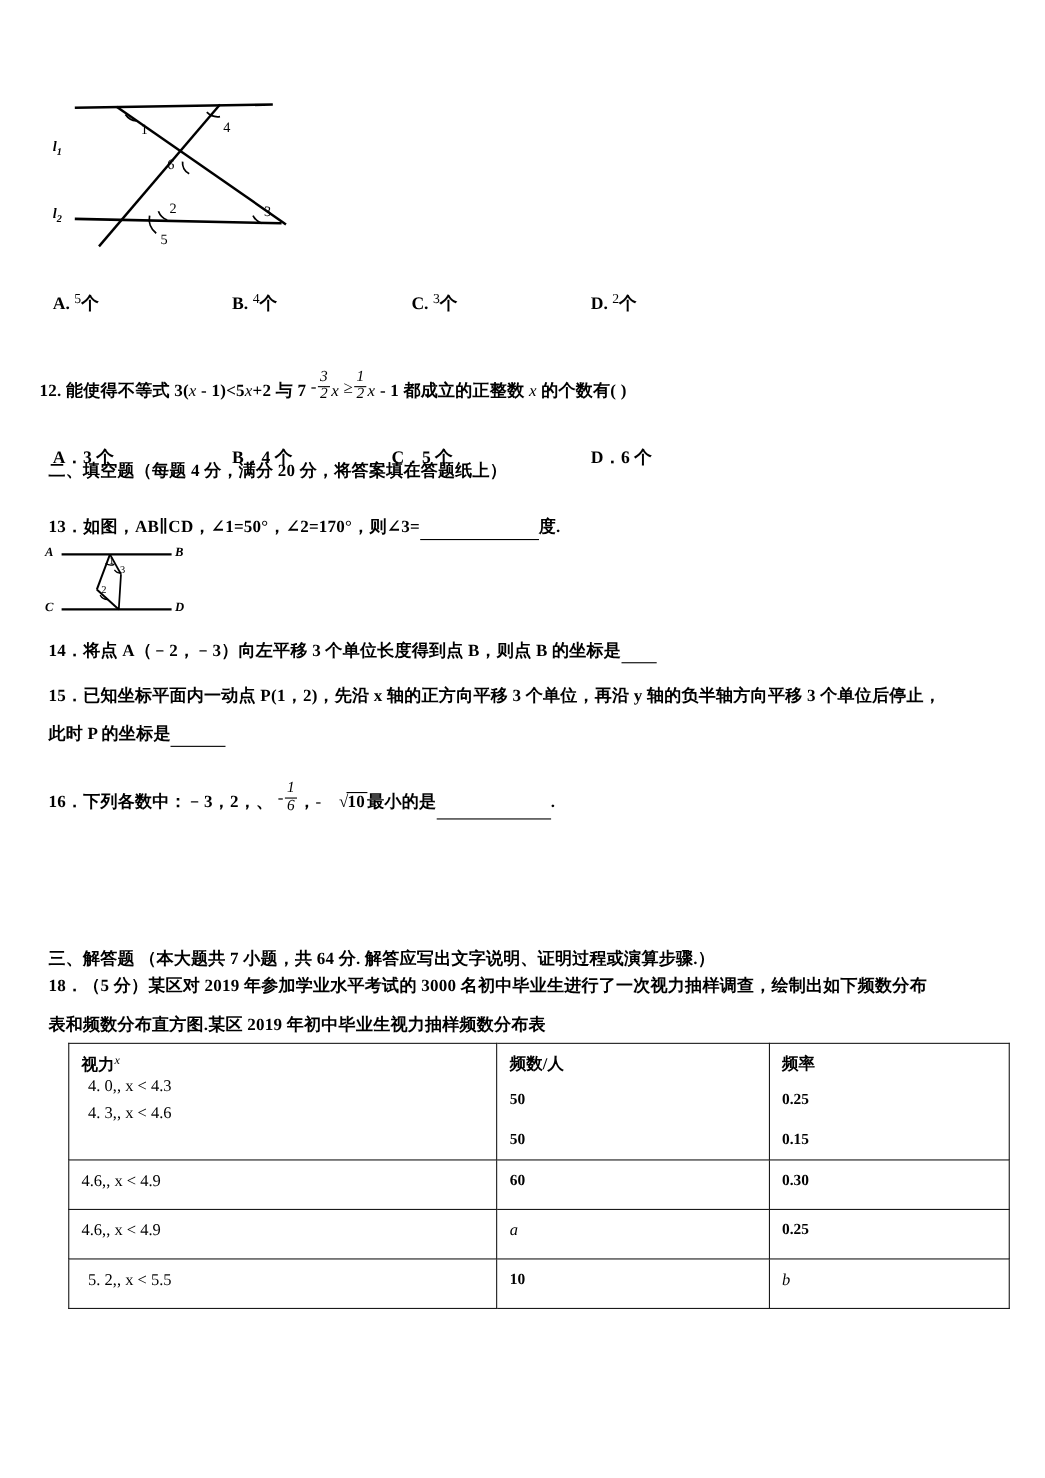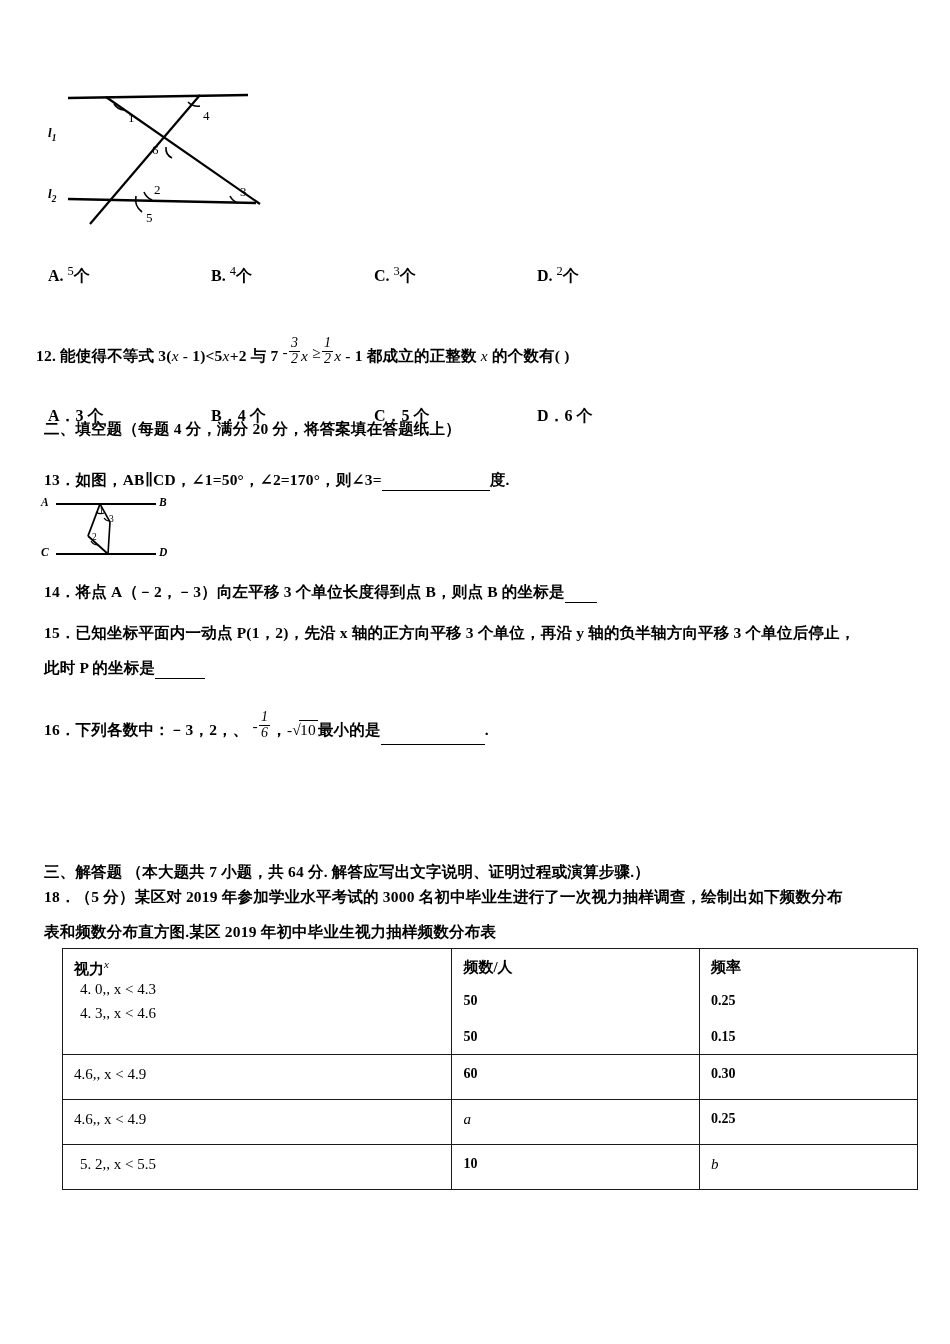--- a/index.html
+++ b/index.html
@@ -51,21 +51,22 @@
     top: -0.28em;
   }
   .frac .num { display: block; padding: 0 2px; }
   .frac .den { display: block; border-top: 1.3px solid #000; padding: 0 2px; }
 
   
   .rad {
     display: inline-block;
     position: relative;
     font-style: italic;
-    font-weight: normal;
+    font-weight: bold;
+    margin-left: 16px;
   }
   .rad .rsym { font-style: normal; }
   .rad .rbody {
     border-top: 1.2px solid #000;
     padding: 0 2px 0 1px;
     margin-left: -2px;
     font-style: normal;
   }
 
   
@@ -221,21 +222,21 @@
     <span class="nml" style="position:relative; top:-0.20em;">≥</span><span class="frac"><span class="num">1</span><span class="den">2</span></span><span class="serif-it">x</span><span> - 1 都成立的正整数 </span><span class="serif-it">x</span><span> 的个数有(      )</span>
   </div>
 
   <div class="choices" style="left:48px; top:406px;">
     <span class="choice" style="left:0px;">
       <span>A．</span><span>3 个</span>
     </span>
     <span class="choice" style="left:163px;">
       <span>B．</span><span>4 个</span>
     </span>
-    <span class="choice" style="left:326px;">
+    <span class="choice" style="left:308px;">
       <span>C．</span><span>5 个</span>
     </span>
     <span class="choice" style="left:489px;">
       <span>D．</span><span>6 个</span>
     </span>
   </div>
 
   <div class="blk" style="left:44px; top:417px;">二、填空题（每题 4 分，满分 20 分，将答案填在答题纸上）</div>
 
   <div class="blk" style="left:44px; top:468px;">

